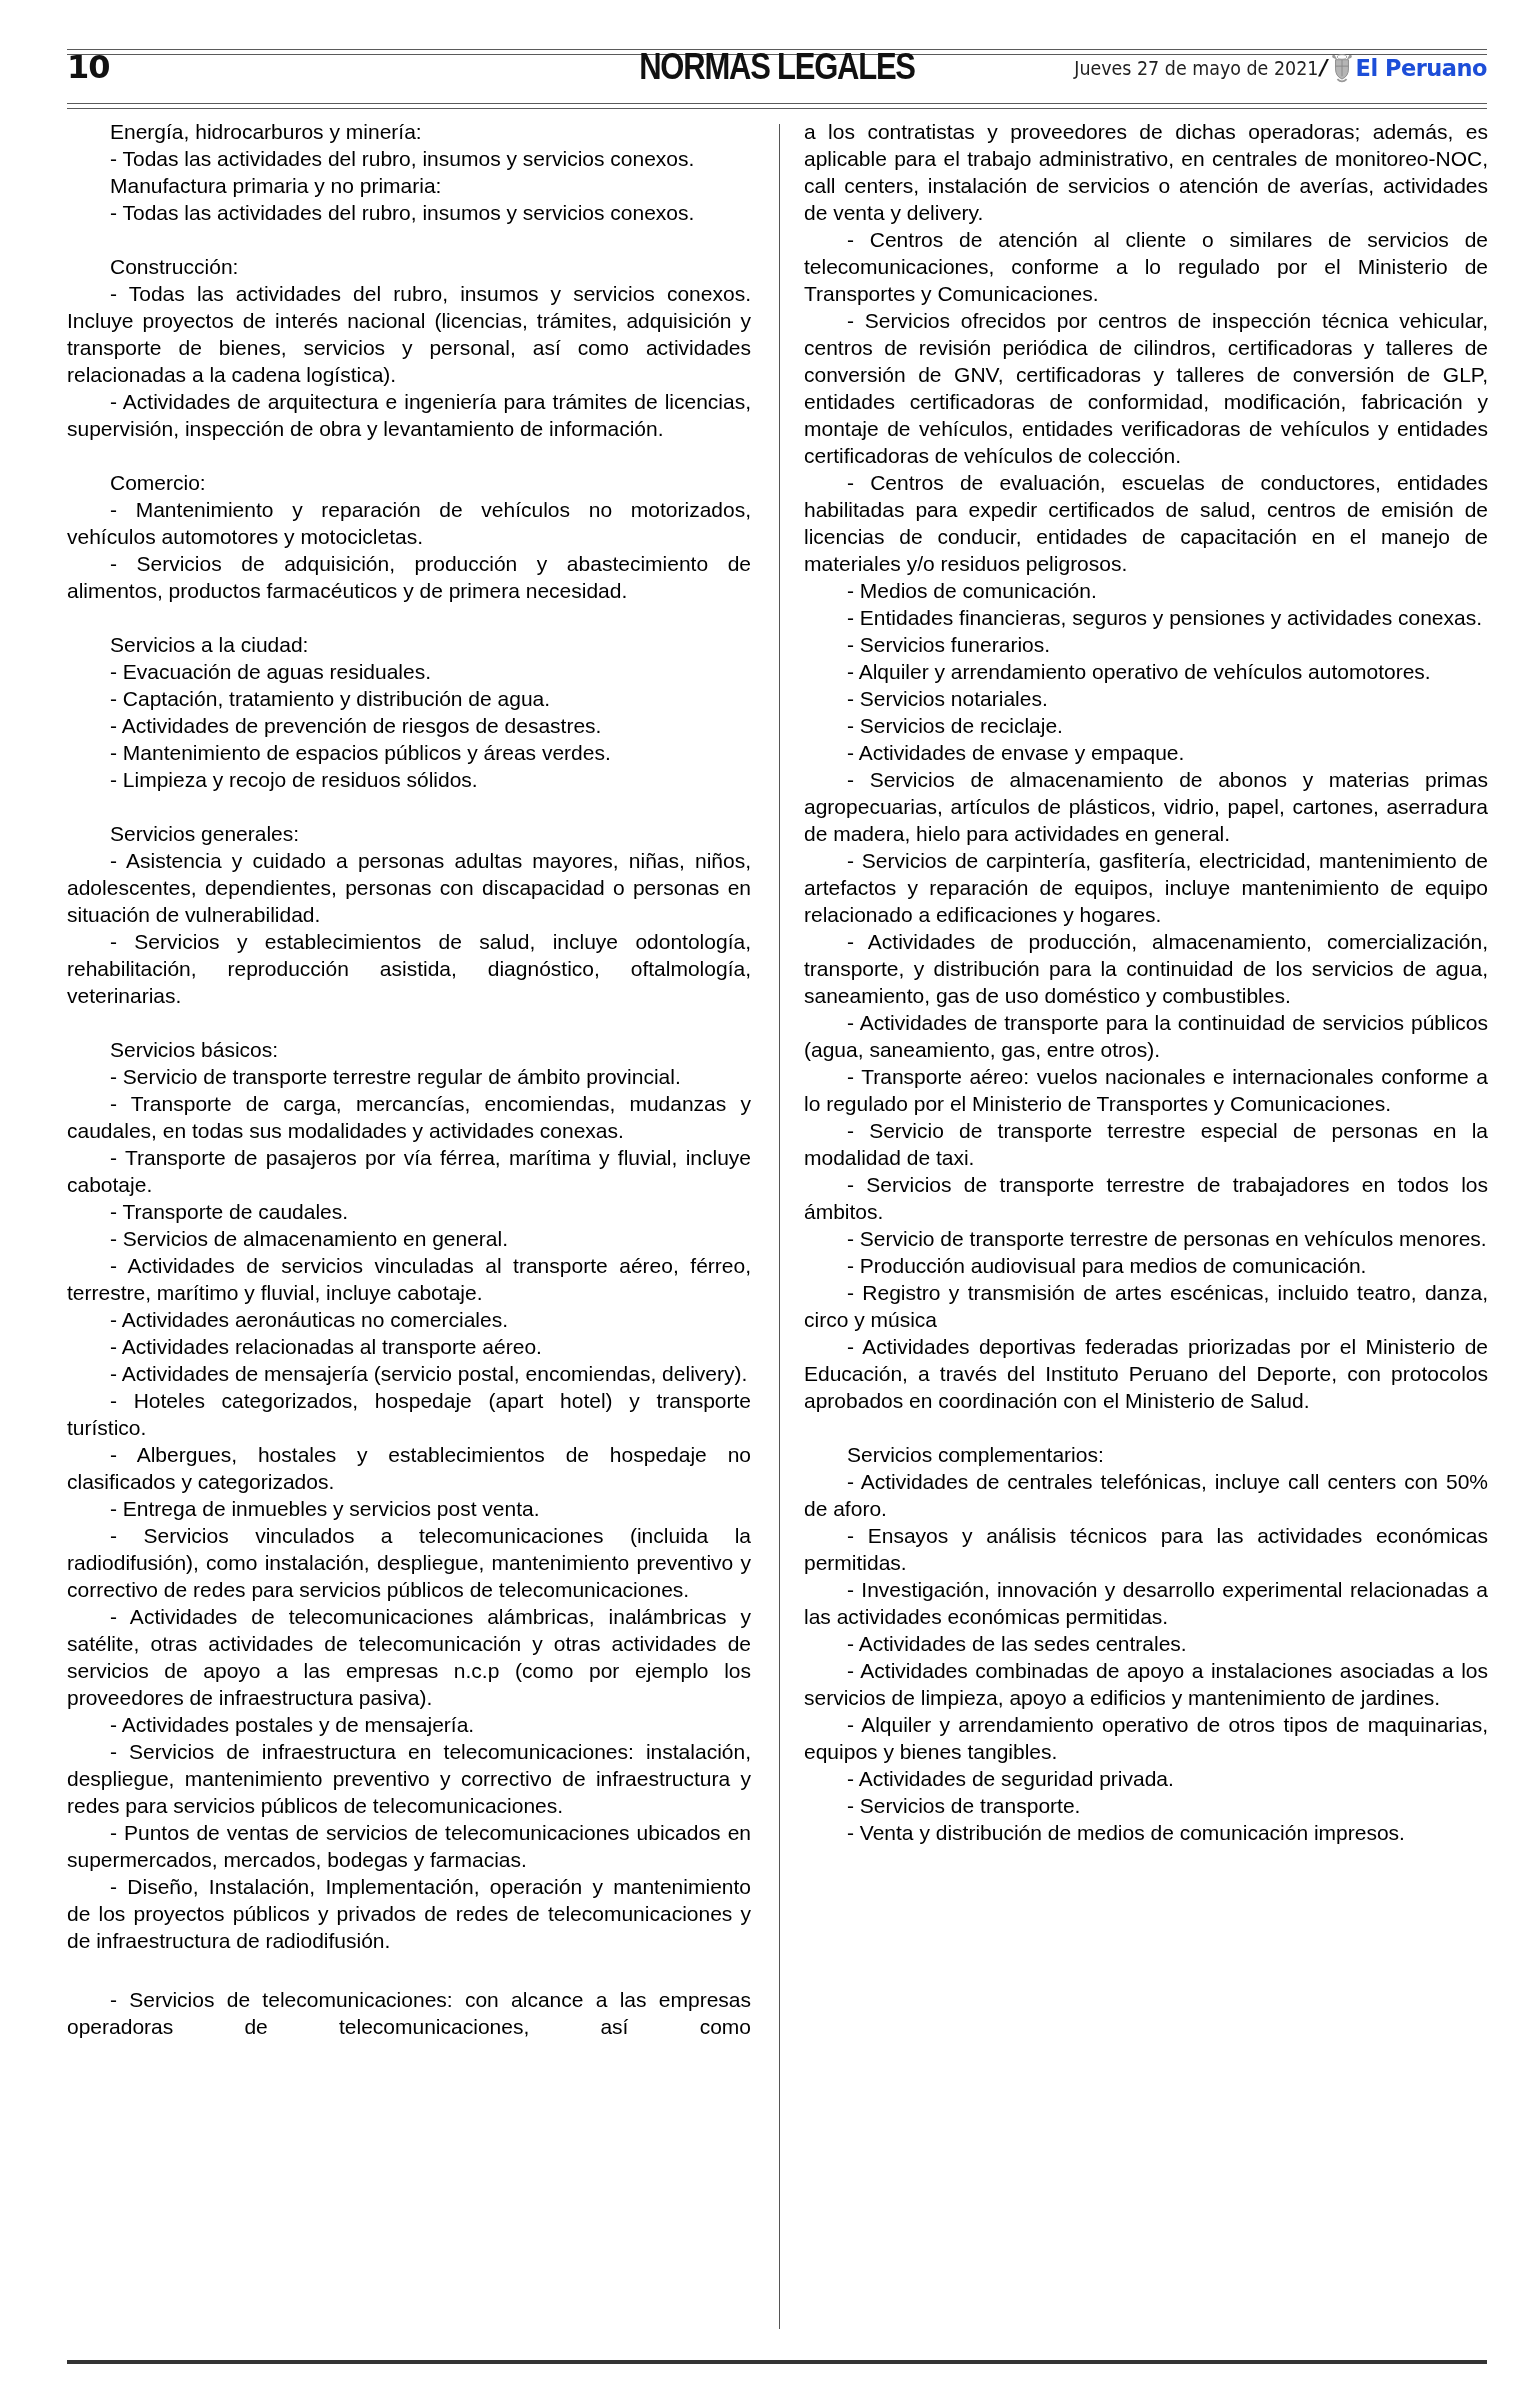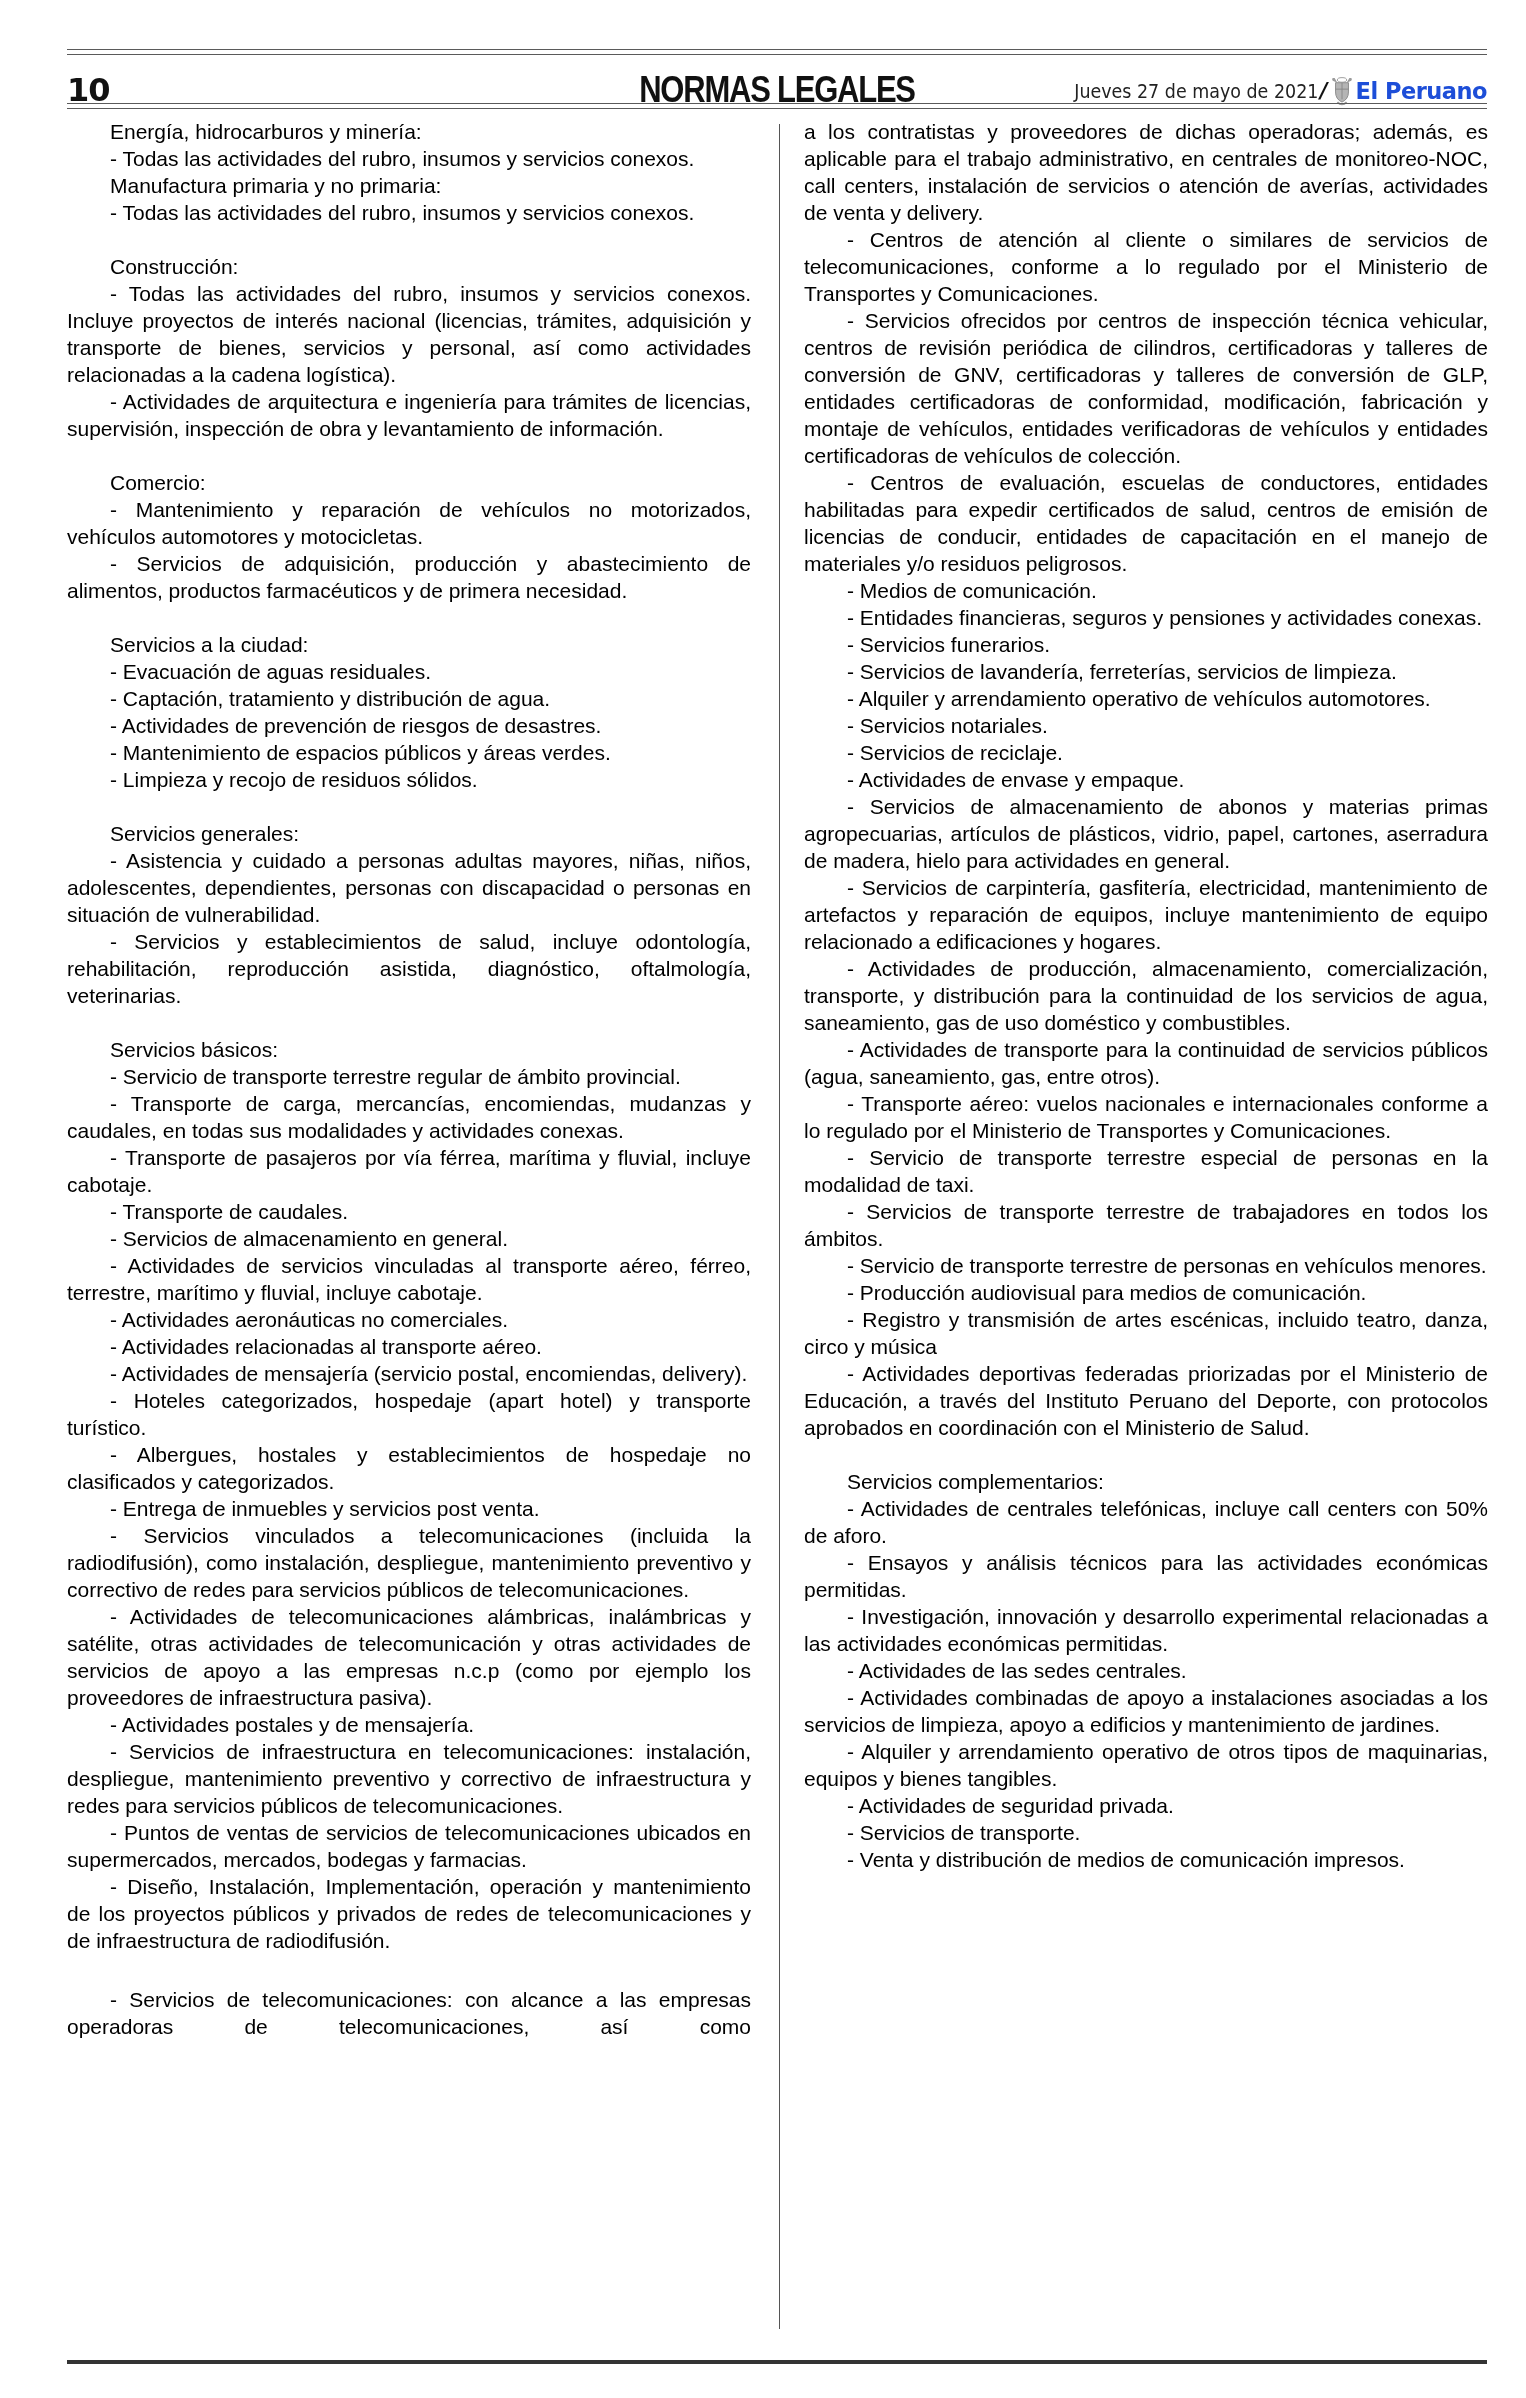--- a/index.html
+++ b/index.html
@@ -4,21 +4,21 @@
 <style>
   html, body { margin: 0; padding: 0; background: #ffffff; }
   body { width: 1526px; height: 2399px; position: relative; overflow: hidden; color: #1a1a1a; }
   .page { position: absolute; left: 0; top: 0; width: 1526px; height: 2399px; }
 
   
   .rule-double { position: absolute; left: 67px; width: 1420px; height: 5.6px;
     border-top: 1.9px solid #5a5a5a; border-bottom: 1.4px solid #5a5a5a; box-sizing: border-box; }
   .rule-top { top: 49px; }
   .rule-mid { top: 103px; }
-  .header { position: absolute; left: 67px; top: 67px; width: 1420px; height: 45px; }
+  .header { position: absolute; left: 67px; top: 44px; width: 1420px; height: 45px; }
   .page-number { position: absolute; left: 0; top: 3.7px; font-family: "DejaVu Sans", sans-serif;
     font-weight: bold; font-size: 32px; letter-spacing: -0.9px; color: #111; }
   .pub-title { position: absolute; left: 0; right: 0; top: 1.9px; text-align: center;
     font-family: "Liberation Sans", sans-serif; font-weight: bold; font-size: 36px;
     letter-spacing: -1.4px; transform: scaleX(0.86); color: #111; }
   .header-right { position: absolute; right: 0; top: 7.5px; display: flex; align-items: center; gap: 2px; }
   .pub-date { font-family: "DejaVu Sans", sans-serif; font-size: 19px; color: #222;
     transform: scaleX(0.92); transform-origin: right center; }
   .sep { font-family: "DejaVu Sans", sans-serif; font-weight: bold; font-size: 20.6px; color: #111; font-style: italic; }
   .crest-icon { width: 24px; height: 32px; display: inline-block; }
@@ -113,21 +113,20 @@
     </div>
   <div class="col-divider"></div>
   <div class="col col-right" id="col-right">
       <p class="para" style="text-indent: 0px;">a los contratistas y proveedores de dichas operadoras; además, es aplicable para el trabajo administrativo, en centrales de monitoreo-NOC, call centers, instalación de servicios o atención de averías, actividades de venta y delivery.</p>
       <p class="para">- Centros de atención al cliente o similares de servicios de telecomunicaciones, conforme a lo regulado por el Ministerio de Transportes y Comunicaciones.</p>
       <p class="para">- Servicios ofrecidos por centros de inspección técnica vehicular, centros de revisión periódica de cilindros, certificadoras y talleres de conversión de GNV, certificadoras y talleres de conversión de GLP, entidades certificadoras de conformidad, modificación, fabricación y montaje de vehículos, entidades verificadoras de vehículos y entidades certificadoras de vehículos de colección.</p>
       <p class="para">- Centros de evaluación, escuelas de conductores, entidades habilitadas para expedir certificados de salud, centros de emisión de licencias de conducir, entidades de capacitación en el manejo de materiales y/o residuos peligrosos.</p>
       <p class="para">- Medios de comunicación.</p>
       <p class="para">- Entidades financieras, seguros y pensiones y actividades conexas.</p>
       <p class="para">- Servicios funerarios.</p>
-      <p class="para">- Servicios de lavandería, ferreterías, servicios de limpieza.</p>
       <p class="para">- Alquiler y arrendamiento operativo de vehículos automotores.</p>
       <p class="para">- Servicios notariales.</p>
       <p class="para">- Servicios de reciclaje.</p>
       <p class="para">- Actividades de envase y empaque.</p>
       <p class="para">- Servicios de almacenamiento de abonos y materias primas agropecuarias, artículos de plásticos, vidrio, papel, cartones, aserradura de madera, hielo para actividades en general.</p>
       <p class="para">- Servicios de carpintería, gasfitería, electricidad, mantenimiento de artefactos y reparación de equipos, incluye mantenimiento de equipo relacionado a edificaciones y hogares.</p>
       <p class="para">- Actividades de producción, almacenamiento, comercialización, transporte, y distribución para la continuidad de los servicios de agua, saneamiento, gas de uso doméstico y combustibles.</p>
       <p class="para">- Actividades de transporte para la continuidad de servicios públicos (agua, saneamiento, gas, entre otros).</p>
       <p class="para">- Transporte aéreo: vuelos nacionales e internacionales conforme a lo regulado por el Ministerio de Transportes y Comunicaciones.</p>
       <p class="para">- Servicio de transporte terrestre especial de personas en la modalidad de taxi.</p>

